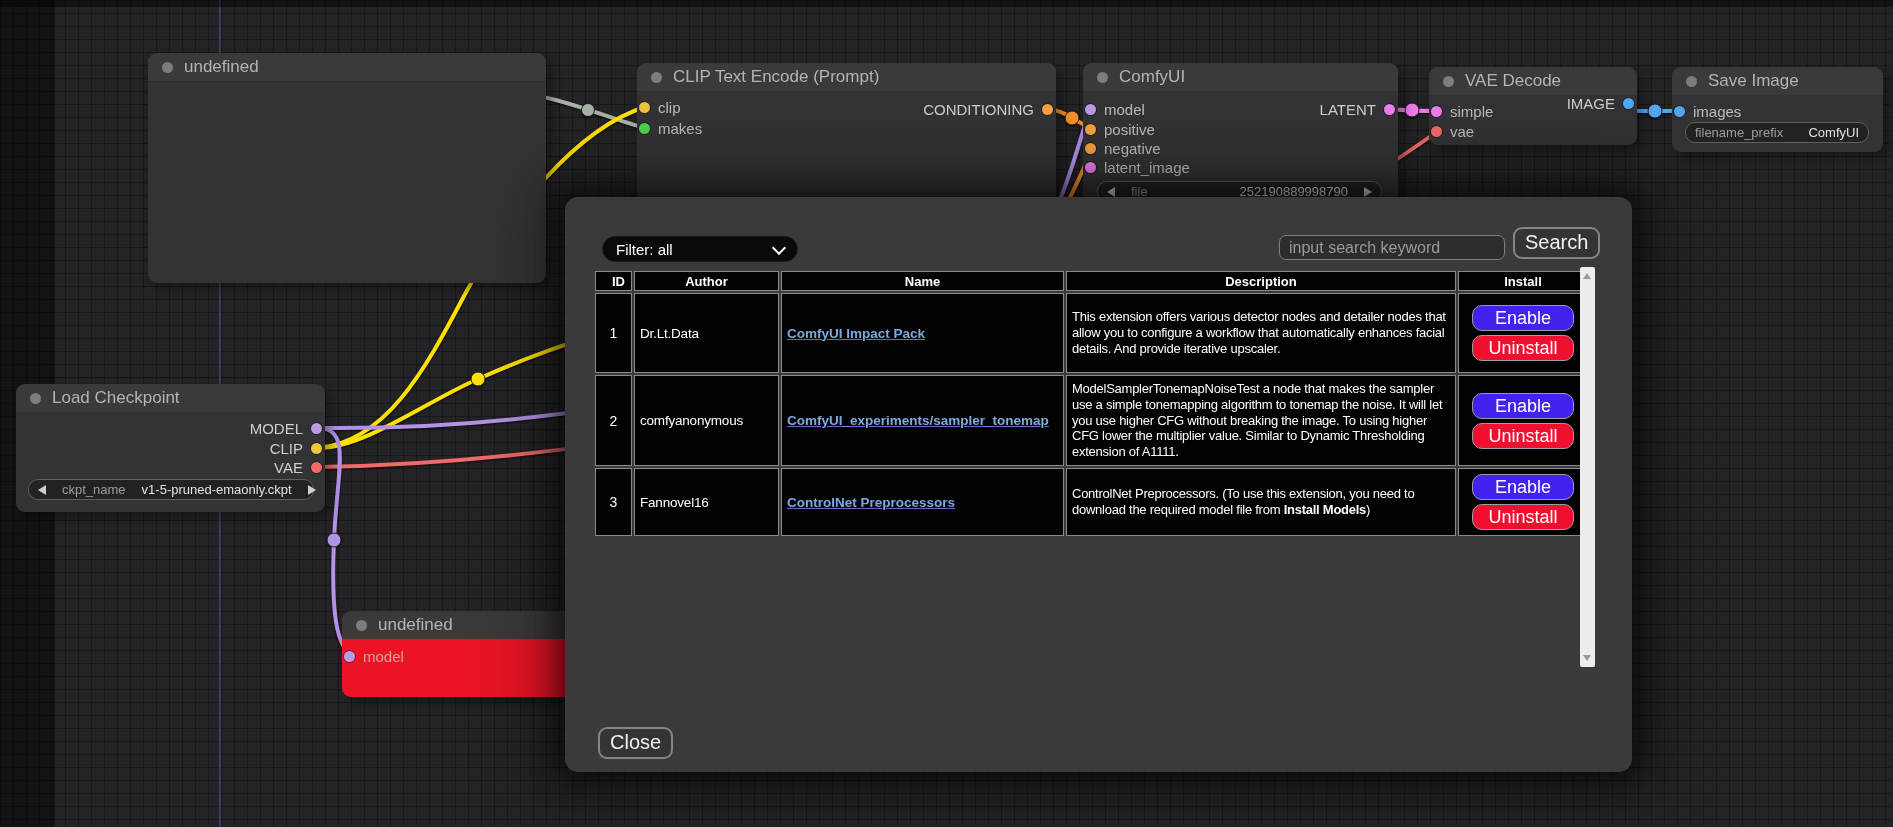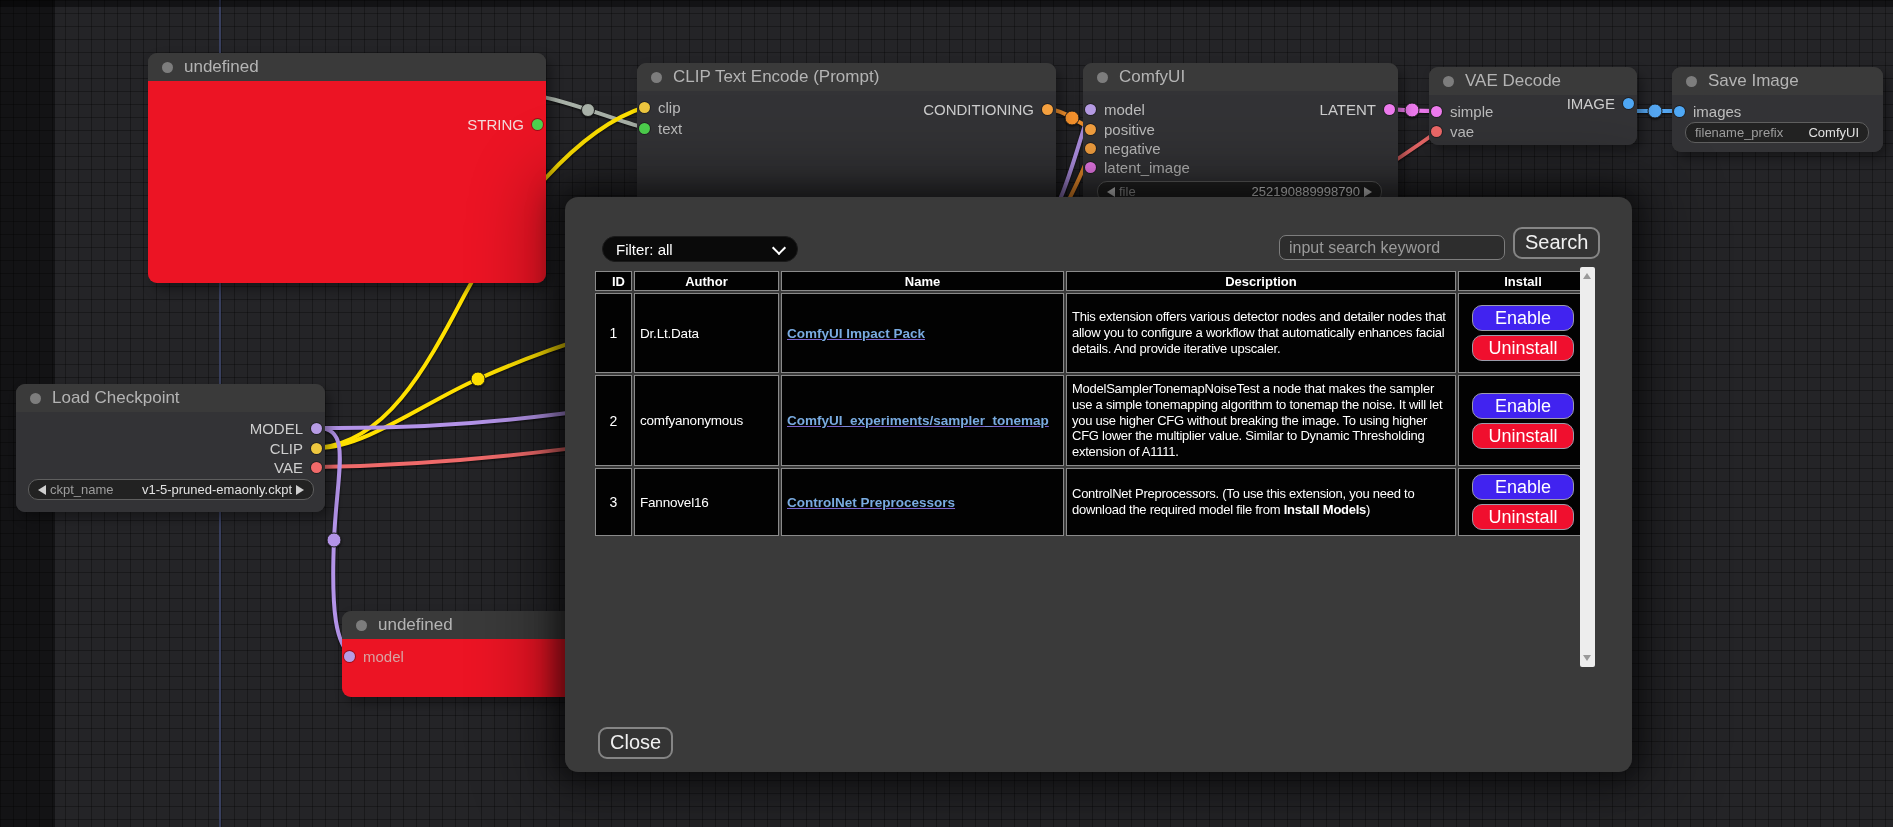--- a/index.html
+++ b/index.html
@@ -28,21 +28,21 @@
   .ntitle{color:#b4b4b4;font-size:17px;white-space:nowrap;}
   .nbody{position:absolute;left:0;right:0;top:28px;bottom:0;background:#333336;border-radius:0 0 9px 9px;padding-left:40px;}
   .nbody.error{border-radius:0 0 9px 9px;}
   .slot{position:absolute;display:flex;align-items:center;gap:8px;height:15px;font-size:15px;color:#bdbdbd;}
   .slot.in{left:2px;}
   .slot.out{right:3px;}
   .slot .slabel{white-space:nowrap;}
   .slot.out .slabel{color:#cecece;}
   .dot{width:11px;height:11px;border-radius:50%;flex:none;box-shadow:0 0 0 1px rgba(0,0,0,.35);}
   .widget{position:absolute;height:19px;background:#222;border:1px solid #5f5f5f;border-radius:10px;
-    display:flex;align-items:center;padding:0 9px;gap:4px;font-size:13px;}
+    display:flex;align-items:center;padding:0 9px;gap:16px;font-size:13px;}
   .wname{color:#9d9d9d;white-space:nowrap;}
   .wvalue{flex:1;text-align:right;color:#e2e2e2;white-space:nowrap;}
   .arr{width:0;height:0;flex:none;}
   .arr.l{border-top:5px solid transparent;border-bottom:5px solid transparent;border-right:8px solid #cfcfcf;}
   .arr.r{border-top:5px solid transparent;border-bottom:5px solid transparent;border-left:8px solid #cfcfcf;}
   .onred{color:#d9a3a3;}
 
   
   .dialog{position:absolute;left:565px;top:197px;width:1067px;height:575px;background:#3a3a3a;
     border-radius:13px;z-index:10;box-shadow:0 0 26px 10px rgba(0,0,0,.5),0 0 70px 28px rgba(0,0,0,.3);}
@@ -112,41 +112,35 @@
     <circle cx="1072" cy="118" r="7" stroke="#1d1d1d" stroke-width="1" fill="#f7932d"></circle>
     <circle cx="1412" cy="110" r="7" stroke="#1d1d1d" stroke-width="1" fill="#ef7bef"></circle>
     <circle cx="1655" cy="111" r="7" stroke="#1d1d1d" stroke-width="1" fill="#55a7f2"></circle>
   </svg>
 
   <div class="node" style="left:148px;top:53px;width:398px;height:230px;">
     <div class="nhead">
         <span class="hdot"></span>
         <span class="ntitle">undefined</span>
       </div>
-    <div class="nbody error" style="background-color: rgb(236, 20, 36);">
-      <div class="slot out" style="top:36px">
-        <span class="slabel" style="color:#f2dada">STRING</span>
-        <span class="dot" style="background-color: rgb(78, 209, 78);"></span>
-      </div>
-    </div>
   </div>
 
   <div class="node" style="left:637px;top:63px;width:419px;height:147px;">
     <div class="nhead">
         <span class="hdot"></span>
         <span class="ntitle">CLIP Text Encode (Prompt)</span>
       </div>
     <div class="nbody">
       <div class="slot in" style="top:9px">
         <span class="dot" style="background-color: rgb(238, 199, 63);"></span>
         <span class="slabel">clip</span>
       </div>
       <div class="slot in" style="top:30px">
         <span class="dot" style="background-color: rgb(78, 209, 78);"></span>
-        <span class="slabel">text</span>
+        <span class="slabel">makes</span>
       </div>
       <div class="slot out" style="top:11px">
         <span class="slabel">CONDITIONING</span>
         <span class="dot" style="background-color: rgb(247, 162, 64);"></span>
       </div>
     </div>
   </div>
 
   <div class="node" style="left:1083px;top:63px;width:315px;height:147px;">
     <div class="nhead">

